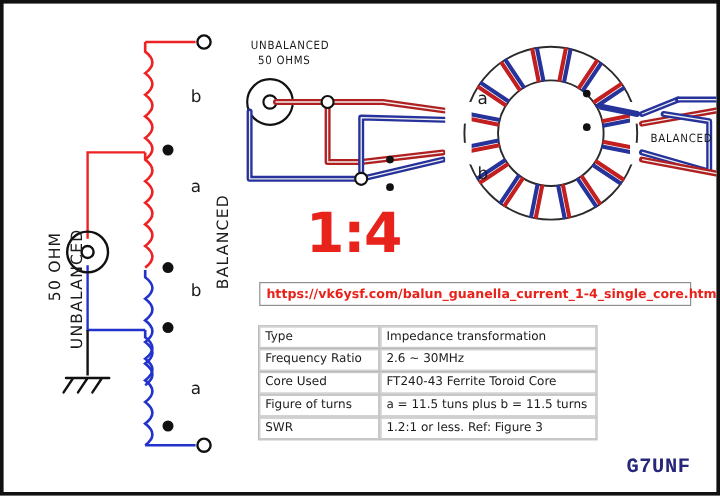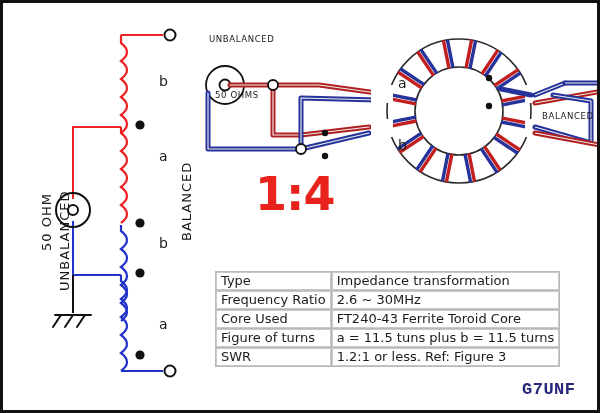--- a/index.html
+++ b/index.html
@@ -92,21 +92,21 @@
   
   #spec-table {
     position: absolute;
     left: 212px;
     top: 268px;
     width: 283px;
     border-collapse: separate;
     border-spacing: 1px;
     background: #b9b9b9;
     font-family: "DejaVu Sans", sans-serif;
-    font-size: 13px;
+    font-size: 10px;
     color: #1b1b1b;
   }
   #spec-table td {
     background: #ffffff;
     padding: 2px 4px;
     border: 1px solid #c9c9c9;
     line-height: 12px;
     white-space: nowrap;
   }
   #spec-table td.k { width: 90px; }
@@ -293,28 +293,31 @@
     <circle cx="458" cy="132" r="5.5" fill="#ffffff" stroke="#111111" stroke-width="1.8"></circle>
     <circle cx="402" cy="98" r="5" fill="#ffffff" stroke="#111111" stroke-width="1.8"></circle>
 
     <circle cx="124" cy="110" r="3.2" fill="#111111"></circle>
     <circle cx="124" cy="133" r="3.2" fill="#111111"></circle>
     <circle cx="288" cy="55" r="3.2" fill="#111111"></circle>
     <circle cx="288" cy="83" r="3.2" fill="#111111"></circle>
   </svg>
 
   <div class="smalllabel" style="left:206px; top:30px;">UNBALANCED</div>
-  <div class="smalllabel" style="left:212px; top:42px;margin-top:44px;">50 OHMS</div>
+  <div class="smalllabel" style="left:212px; top:42px;">50 OHMS</div>
   <div class="smalllabel" style="left:539px; top:107px;">BALANCED</div>
 
   <div class="toroid-letter" style="left:395px; top:72px;">a</div>
   <div class="toroid-letter" style="left:395px; top:134px;">b</div>
 
   <div id="ratio-big">1:4</div>
 
+  <div id="url-box">
+    <span id="url-text">https://vk6ysf.com/balun_guanella_current_1-4_single_core.htm</span>
+  </div>
 
   <table id="spec-table">
     <tbody>
       <tr>
         <td class="k">Type</td>
         <td class="v">Impedance transformation</td>
       </tr>
       <tr>
         <td class="k">Frequency Ratio</td>
         <td class="v">2.6 ~ 30MHz</td>

